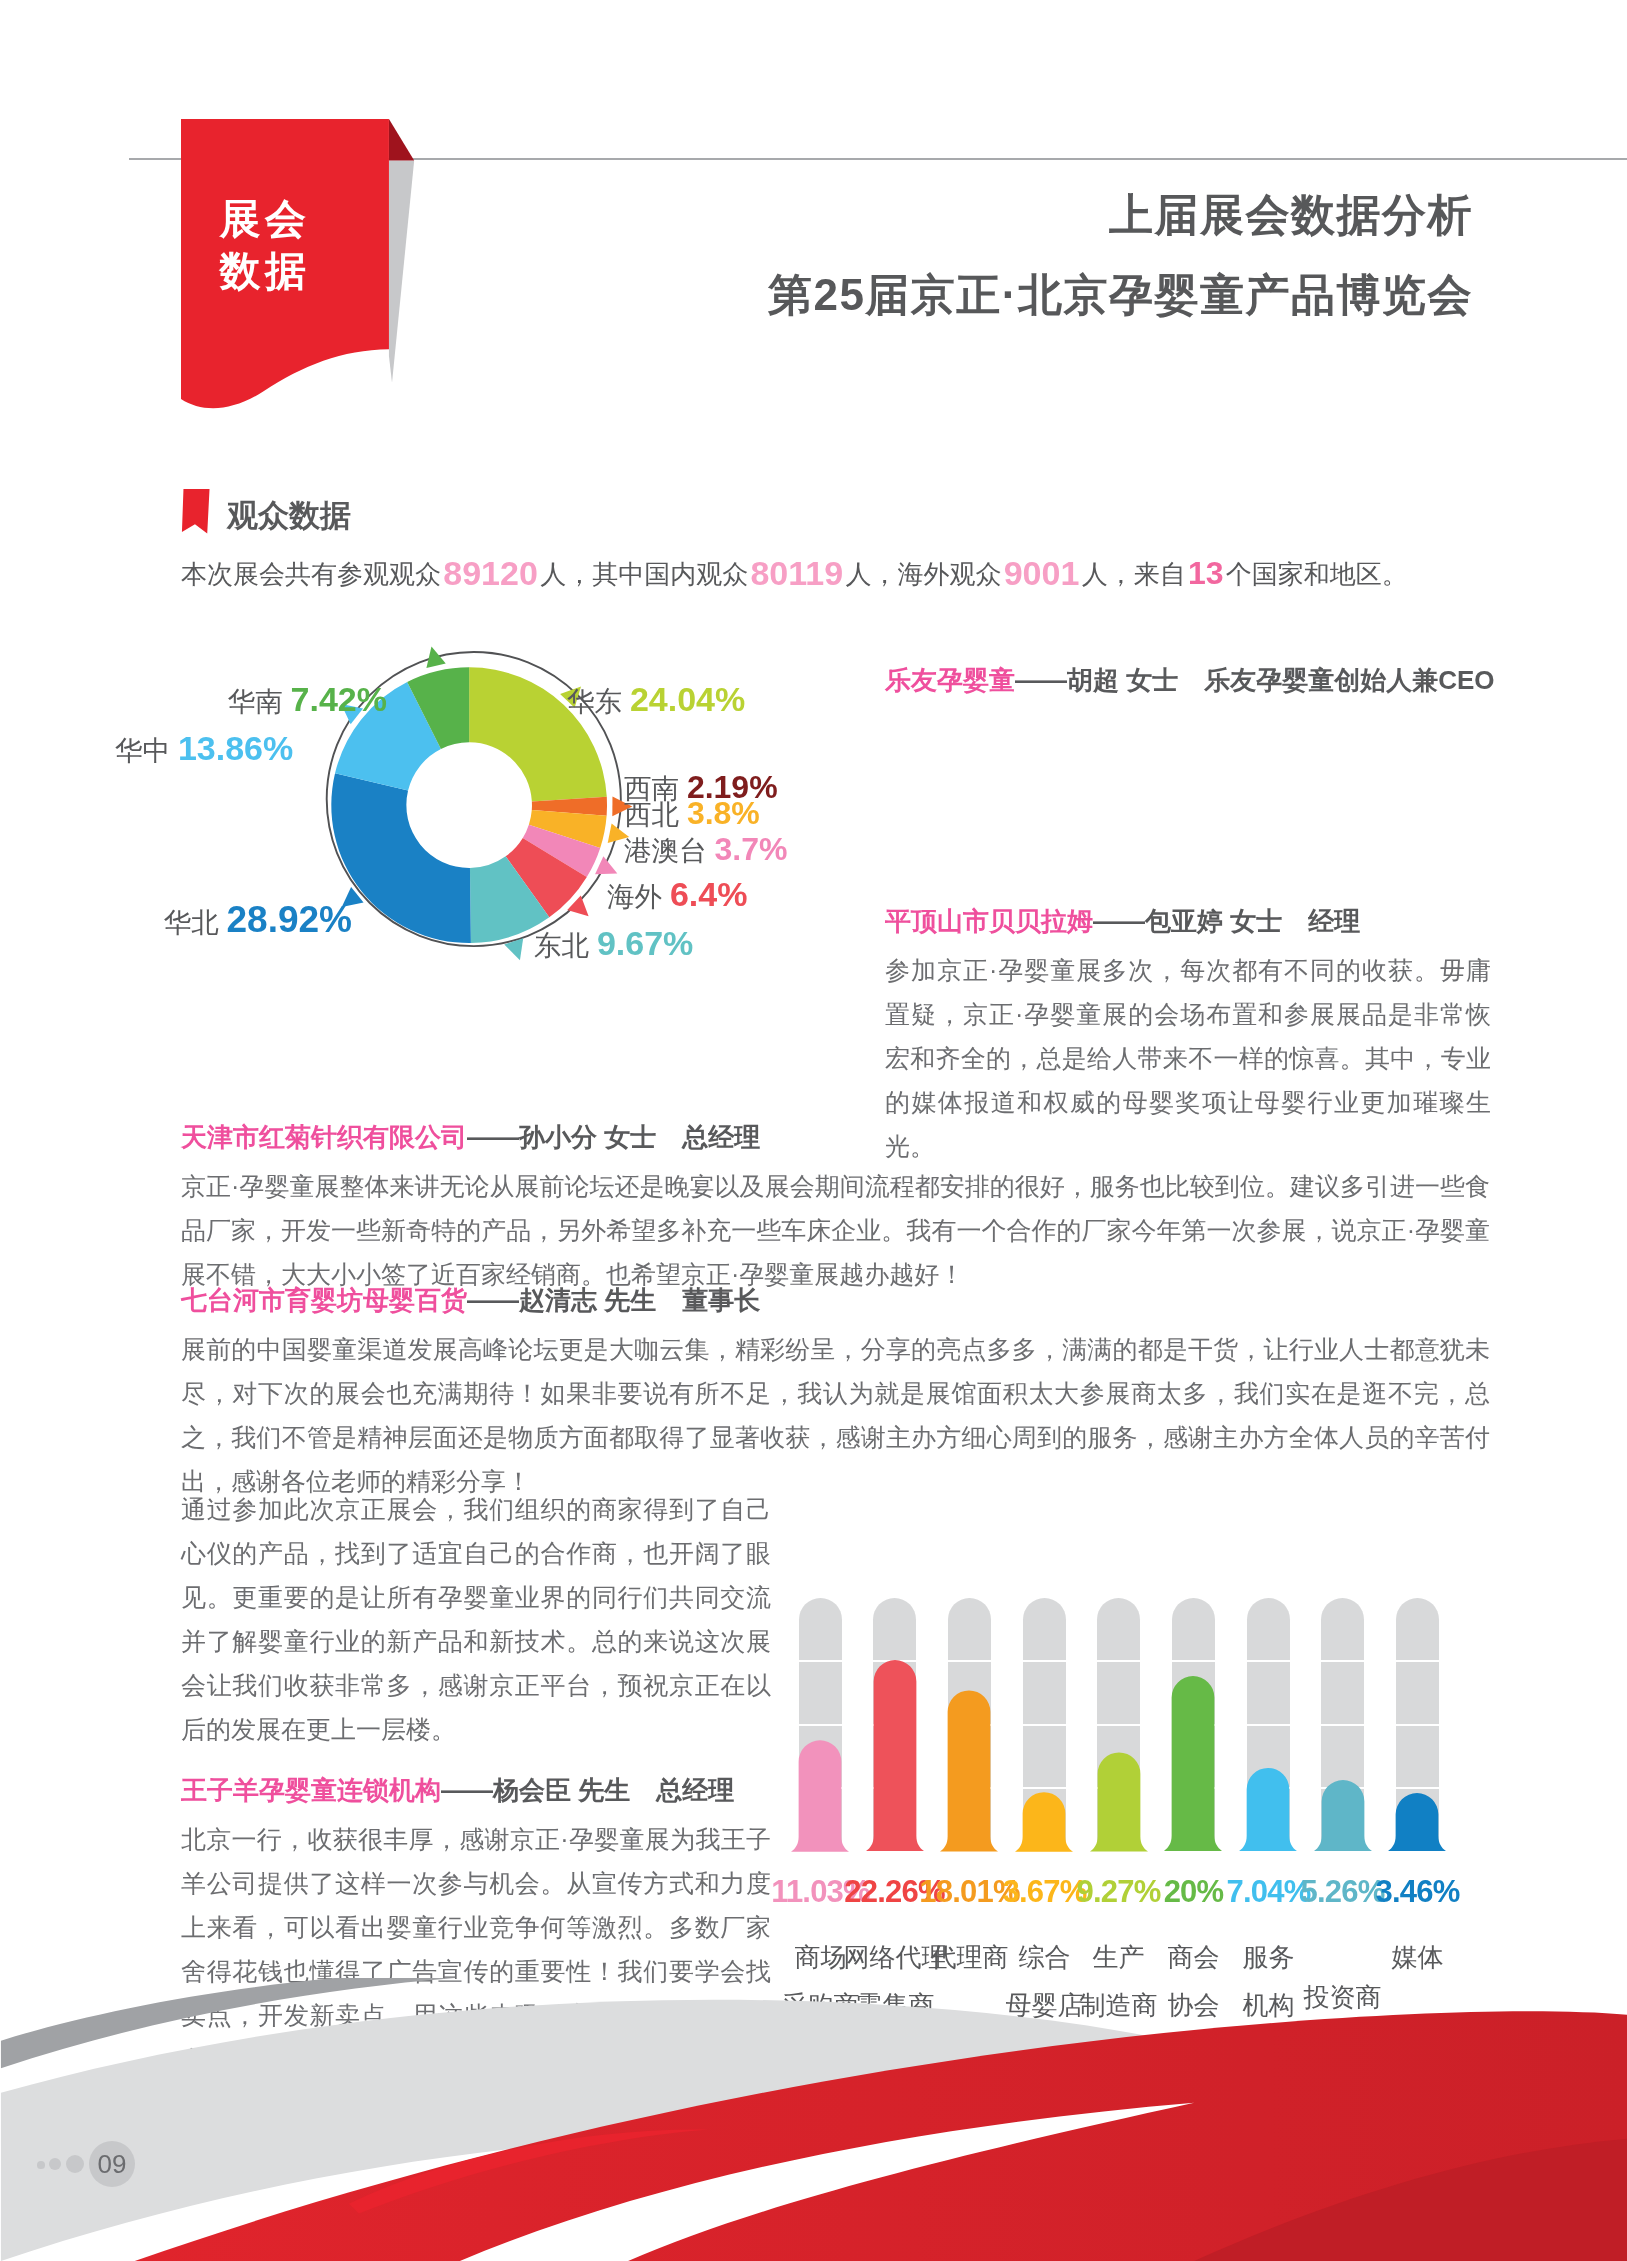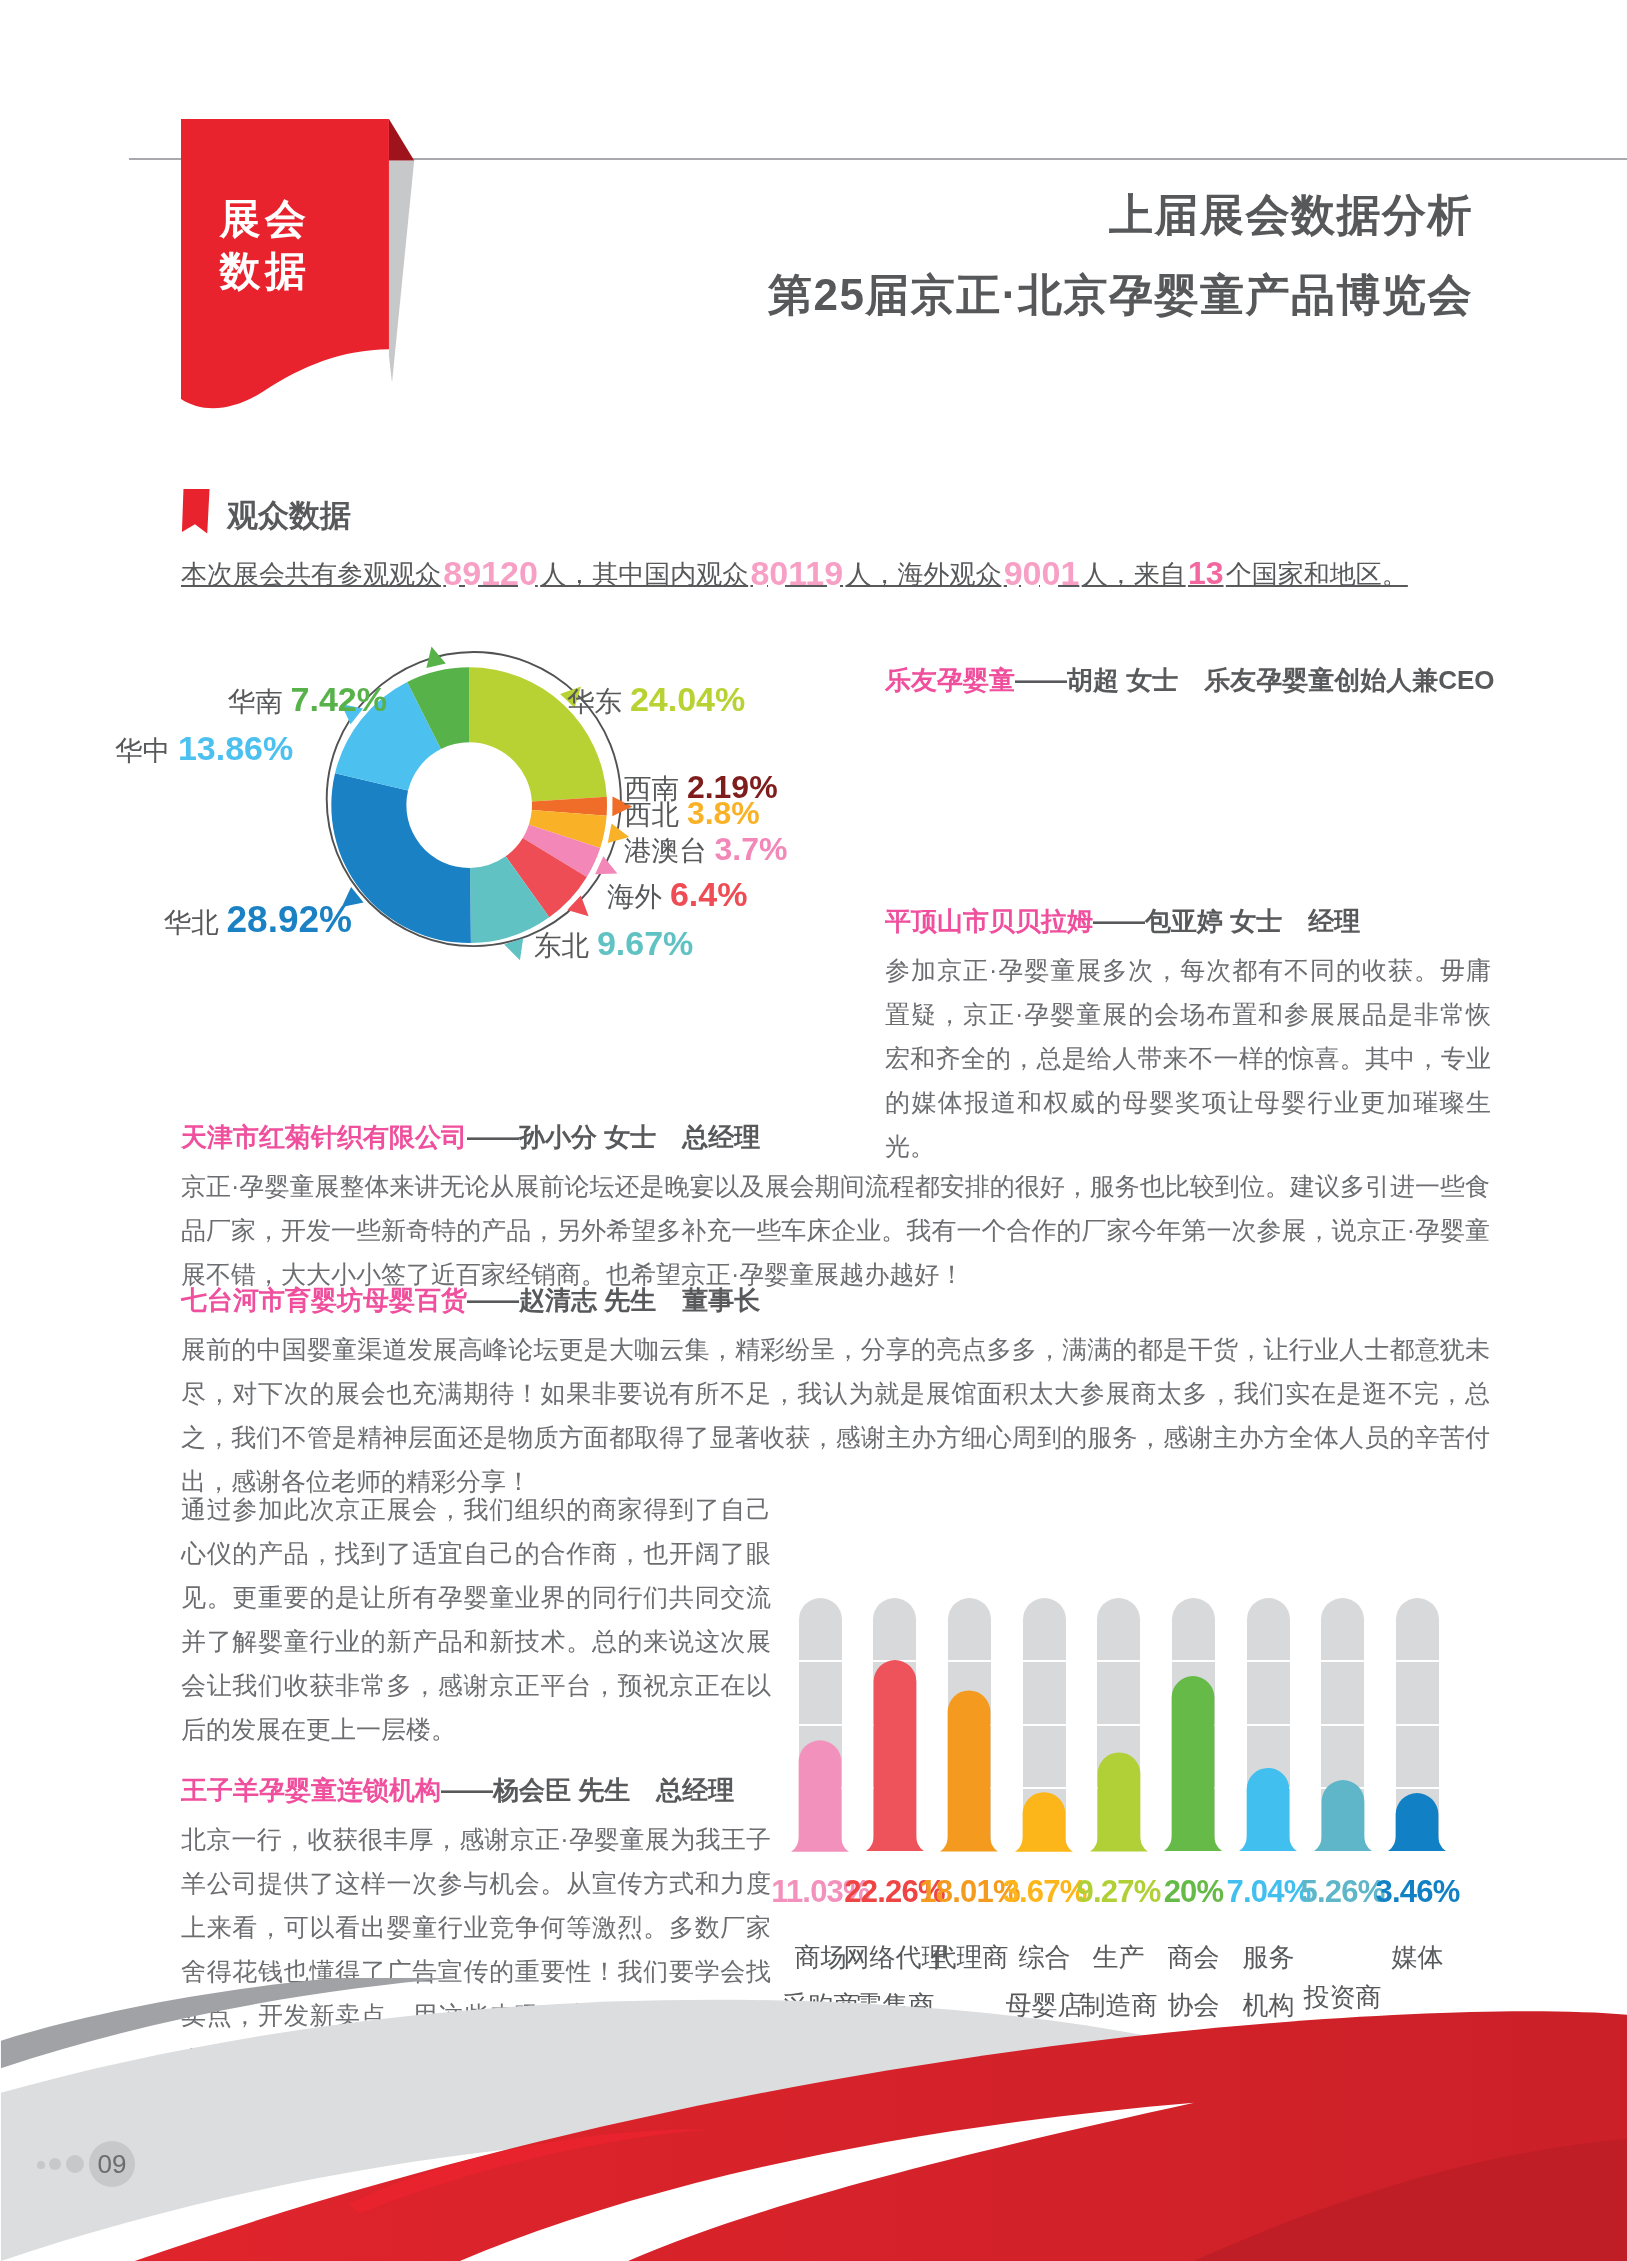--- a/index.html
+++ b/index.html
@@ -9,21 +9,21 @@
   
   .rule{position:absolute;left:129px;top:158px;width:1499px;height:2.3px;background:#a7a9ac;}
   .ribbon-svg{position:absolute;left:181px;top:119px;}
   .ribbon-text{position:absolute;left:181px;top:193px;width:168px;text-align:center;
                color:#fff;font-size:41px;font-weight:700;line-height:52px;letter-spacing:4.6px;}
   .page-title{position:absolute;right:155px;top:175px;text-align:right;
               font-size:44px;font-weight:700;color:#57585a;line-height:80px;letter-spacing:1.5px;}
   
   .sec-icon{position:absolute;left:181px;top:489px;}
   .sec-title{position:absolute;left:227px;top:495px;font-size:31px;font-weight:700;color:#58595b;}
-  .intro{position:absolute;left:181px;top:554px;width:1317px;font-size:26px;color:#58595b;text-decoration:underline;}
+  .intro{position:absolute;left:181px;top:554px;width:1317px;font-size:26px;color:#58595b;}
   .intro .num{font-size:34px;font-weight:700;color:#f79fc5;vertical-align:-2.3px;padding:0 2.3px;}
   .intro .num13{font-size:32px;font-weight:700;color:#f2679f;vertical-align:-1.5px;padding:0 2.3px;}
   
   .dlabel{position:absolute;white-space:nowrap;}
   .dlabel .rname{font-size:27.6px;color:#58595b;}
   .dlabel .pct{font-size:34px;font-weight:700;margin-left:7.7px;}
   .dl-east {left:567px;top:680px;}
   .dl-sw   {left:624px;top:769px;} .dl-sw .pct{font-size:32px;}
   .dl-nw   {left:624px;top:795px;} .dl-nw .pct{font-size:32px;}
   .dl-gat  {left:624px;top:831px;} .dl-gat .pct{font-size:32px;}

